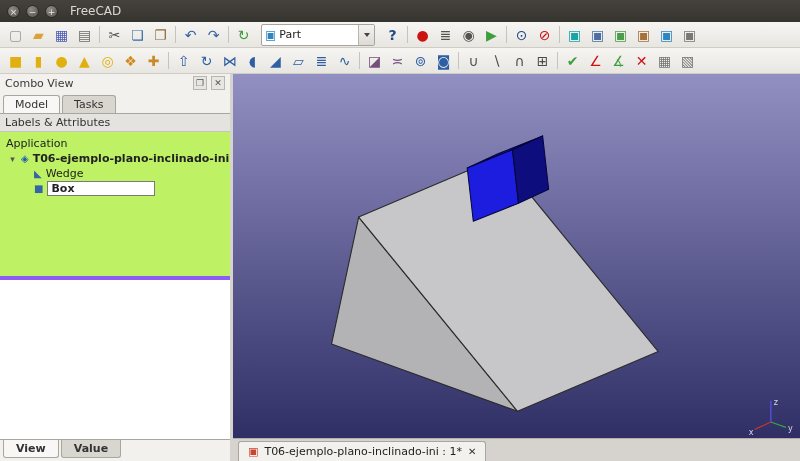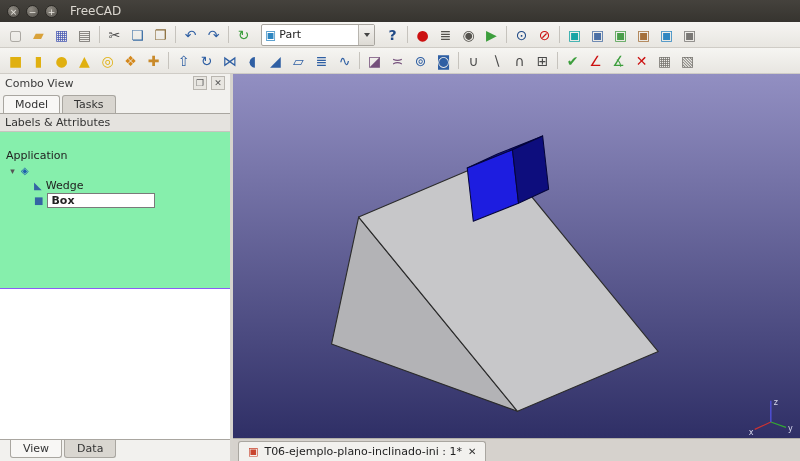--- a/index.html
+++ b/index.html
@@ -40,37 +40,37 @@
   .panel-btns{display:flex;gap:4px;}
   .panel-btn{font-size:9px;color:#555;width:12px;height:12px;line-height:12px;text-align:center;
     border:1px solid #b9b6b0;background:#e8e6e1;cursor:default;}
   .mt-tabs{height:21px;flex:0 0 21px;display:flex;align-items:flex-end;gap:2px;padding:0 3px;
     border-bottom:1px solid #a9a6a0;}
   .mt-tab{padding:2px 11px 2px 11px;font-size:11px;border:1px solid #a9a6a0;border-bottom:none;
     border-radius:3px 3px 0 0;background:#d9d6d0;color:#333;cursor:default;}
   .mt-tab.active{background:#f8f7f5;}
   .section-header{height:17px;flex:0 0 17px;background:#e5e3df;border-bottom:1px solid #c7c4bf;
     font-size:11px;display:flex;align-items:center;padding:0 5px;color:#333;}
-  .tree{background:#86efac;height:140px;flex:0 0 140px;overflow:hidden;border-bottom:1px solid #8b5cf6;
-    padding-top:16px;font-size:11px;}
+  .tree{background:#bef264;height:140px;flex:0 0 140px;overflow:hidden;border-bottom:4px solid #8b5cf6;
+    padding-top:4px;font-size:11px;}
   .tree-row{display:flex;align-items:center;height:15px;gap:4px;cursor:default;white-space:nowrap;}
   .caret{font-size:9px;color:#555;width:9px;text-align:center;}
   .ticon{font-size:10px;}
   .doc-ic{color:#1f5fae;}
   .wedge-ic{color:#3465a4;}
   .box-ic{color:#3465a4;}
   .bold{font-weight:bold;}
   .frame{border:1px solid #7a7a7a;background:#fff;padding:0 3px;min-width:100px;display:inline-block;}
   .prop-header{height:17px;flex:0 0 17px;display:flex;background:#e8e6e2;
     border-bottom:1px solid #c7c4bf;font-size:11px;color:#333;}
   .prop-col{padding:1px 5px;box-sizing:border-box;}
   .prop-col.first{width:82px;border-right:1px solid #c7c4bf;}
   .prop-body{flex:1;background:#fff;}
   .bottom-tabs{height:21px;flex:0 0 21px;display:flex;align-items:flex-start;gap:2px;
-    padding-left:10px;border-top:1px solid #a9a6a0;background:#f2f1ee;}
+    padding-left:3px;border-top:1px solid #a9a6a0;background:#f2f1ee;font-weight:bold;}
   .bt-tab{padding:2px 12px;font-size:11px;border:1px solid #a9a6a0;border-top:none;
     border-radius:0 0 3px 3px;background:#d9d6d0;color:#333;cursor:default;}
   .bt-tab.active{background:#f8f7f5;}
   
   .right-col{flex:1;display:flex;flex-direction:column;min-width:0;}
   .viewport{flex:1;position:relative;min-height:0;}
   .viewport svg{position:absolute;inset:0;width:100%;height:100%;display:block;}
   .doc-tabbar{height:22px;flex:0 0 22px;background:#d6d2cd;border-top:1px solid #b2afa9;
     display:flex;align-items:flex-end;padding-left:5px;}
   .doc-tab{display:flex;align-items:center;gap:6px;background:#f2f1ee;border:1px solid #a9a6a0;
@@ -193,34 +193,35 @@
       <div class="section-header">
         <span>Labels &amp; Attributes</span>
       </div>
       <div class="tree">
         <div class="tree-row" style="padding-left:6px;">
           <span>Application</span>
         </div>
         <div class="tree-row" style="padding-left:8px;">
           <span class="caret">▾</span>
           <span class="ticon doc-ic">◈</span>
+          <span class="bold">T06-ejemplo-plano-inclinado-ini</span>
         </div>
         <div class="tree-row" style="padding-left:34px;">
           <span class="ticon wedge-ic">◣</span>
           <span>Wedge</span>
         </div>
         <div class="tree-row" style="padding-left:34px;">
           <span class="ticon box-ic">■</span>
           <span class="frame bold">Box</span>
         </div>
       </div>
       <div class="prop-body"></div>
       <div class="bottom-tabs">
         <span class="bt-tab active">View</span>
-        <span class="bt-tab">Data</span>
+        <span class="bt-tab">Value</span>
       </div>
     </div>
 
     <div class="right-col">
       <div class="viewport">
         <svg viewBox="0 0 564 341" preserveAspectRatio="none">
           <defs>
             <linearGradient id="bgGrad" x1="0" y1="0" x2="0" y2="1">
               <stop offset="0" stop-color="#928fc2"></stop>
               <stop offset="1" stop-color="#2f2f66"></stop>

